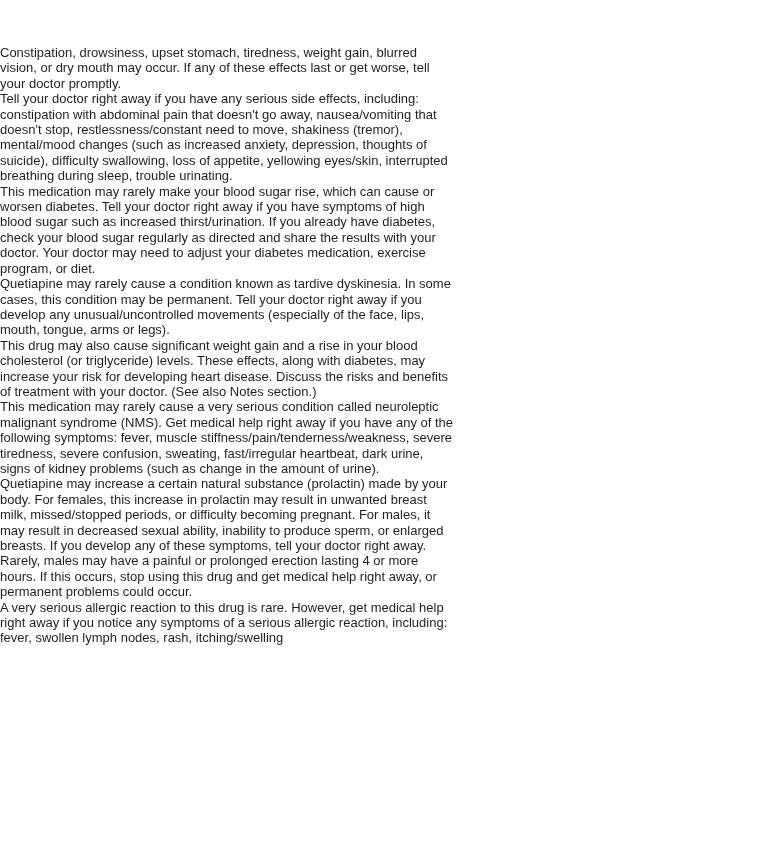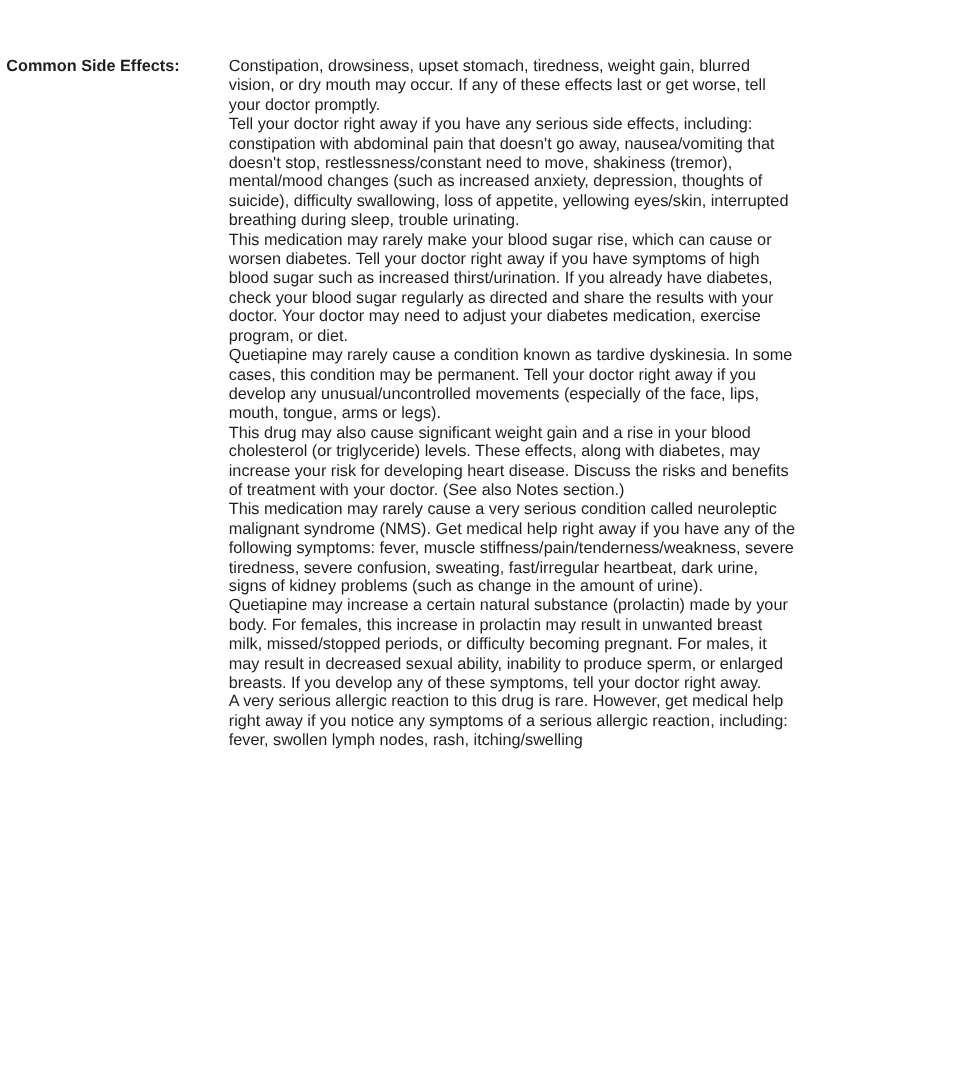--- a/index.html
+++ b/index.html
@@ -39,25 +39,25 @@
   .text-col .para {
     margin: 0;
     padding: 0;
   }
 </style>
 </head>
 <body>
 
 <div class="doc">
   <div class="row">
-    <div class="label-col">Common Side Effects:</div>
     <div class="text-col">
         <div class="para">Constipation, drowsiness, upset stomach, tiredness, weight gain, blurred vision, or dry mouth may occur. If any of these effects last or get worse, tell your doctor promptly.</div>
         <div class="para">Tell your doctor right away if you have any serious side effects, including: constipation with abdominal pain that doesn't go away, nausea/vomiting that doesn't stop, restlessness/constant need to move, shakiness (tremor), mental/mood changes (such as increased anxiety, depression, thoughts of suicide), difficulty swallowing, loss of appetite, yellowing eyes/skin, interrupted breathing during sleep, trouble urinating.</div>
         <div class="para">This medication may rarely make your blood sugar rise, which can cause or worsen diabetes. Tell your doctor right away if you have symptoms of high blood sugar such as increased thirst/urination. If you already have diabetes, check your blood sugar regularly as directed and share the results with your doctor. Your doctor may need to adjust your diabetes medication, exercise program, or diet.</div>
         <div class="para">Quetiapine may rarely cause a condition known as tardive dyskinesia. In some cases, this condition may be permanent. Tell your doctor right away if you develop any unusual/uncontrolled movements (especially of the face, lips, mouth, tongue, arms or legs).</div>
         <div class="para">This drug may also cause significant weight gain and a rise in your blood cholesterol (or triglyceride) levels. These effects, along with diabetes, may increase your risk for developing heart disease. Discuss the risks and benefits of treatment with your doctor. (See also Notes section.)</div>
         <div class="para">This medication may rarely cause a very serious condition called neuroleptic malignant syndrome (NMS). Get medical help right away if you have any of the following symptoms: fever, muscle stiffness/pain/tenderness/weakness, severe tiredness, severe confusion, sweating, fast/irregular heartbeat, dark urine, signs of kidney problems (such as change in the amount of urine).</div>
         <div class="para">Quetiapine may increase a certain natural substance (prolactin) made by your body. For females, this increase in prolactin may result in unwanted breast milk, missed/stopped periods, or difficulty becoming pregnant. For males, it may result in decreased sexual ability, inability to produce sperm, or enlarged breasts. If you develop any of these symptoms, tell your doctor right away.</div>
+        <div class="para">Rarely, males may have a painful or prolonged erection lasting 4 or more hours. If this occurs, stop using this drug and get medical help right away, or permanent problems could occur.</div>
         <div class="para">A very serious allergic reaction to this drug is rare. However, get medical help right away if you notice any symptoms of a serious allergic reaction, including: fever, swollen lymph nodes, rash, itching/swelling</div>
       </div>
   </div>
 </div>
 
 </body></html>

